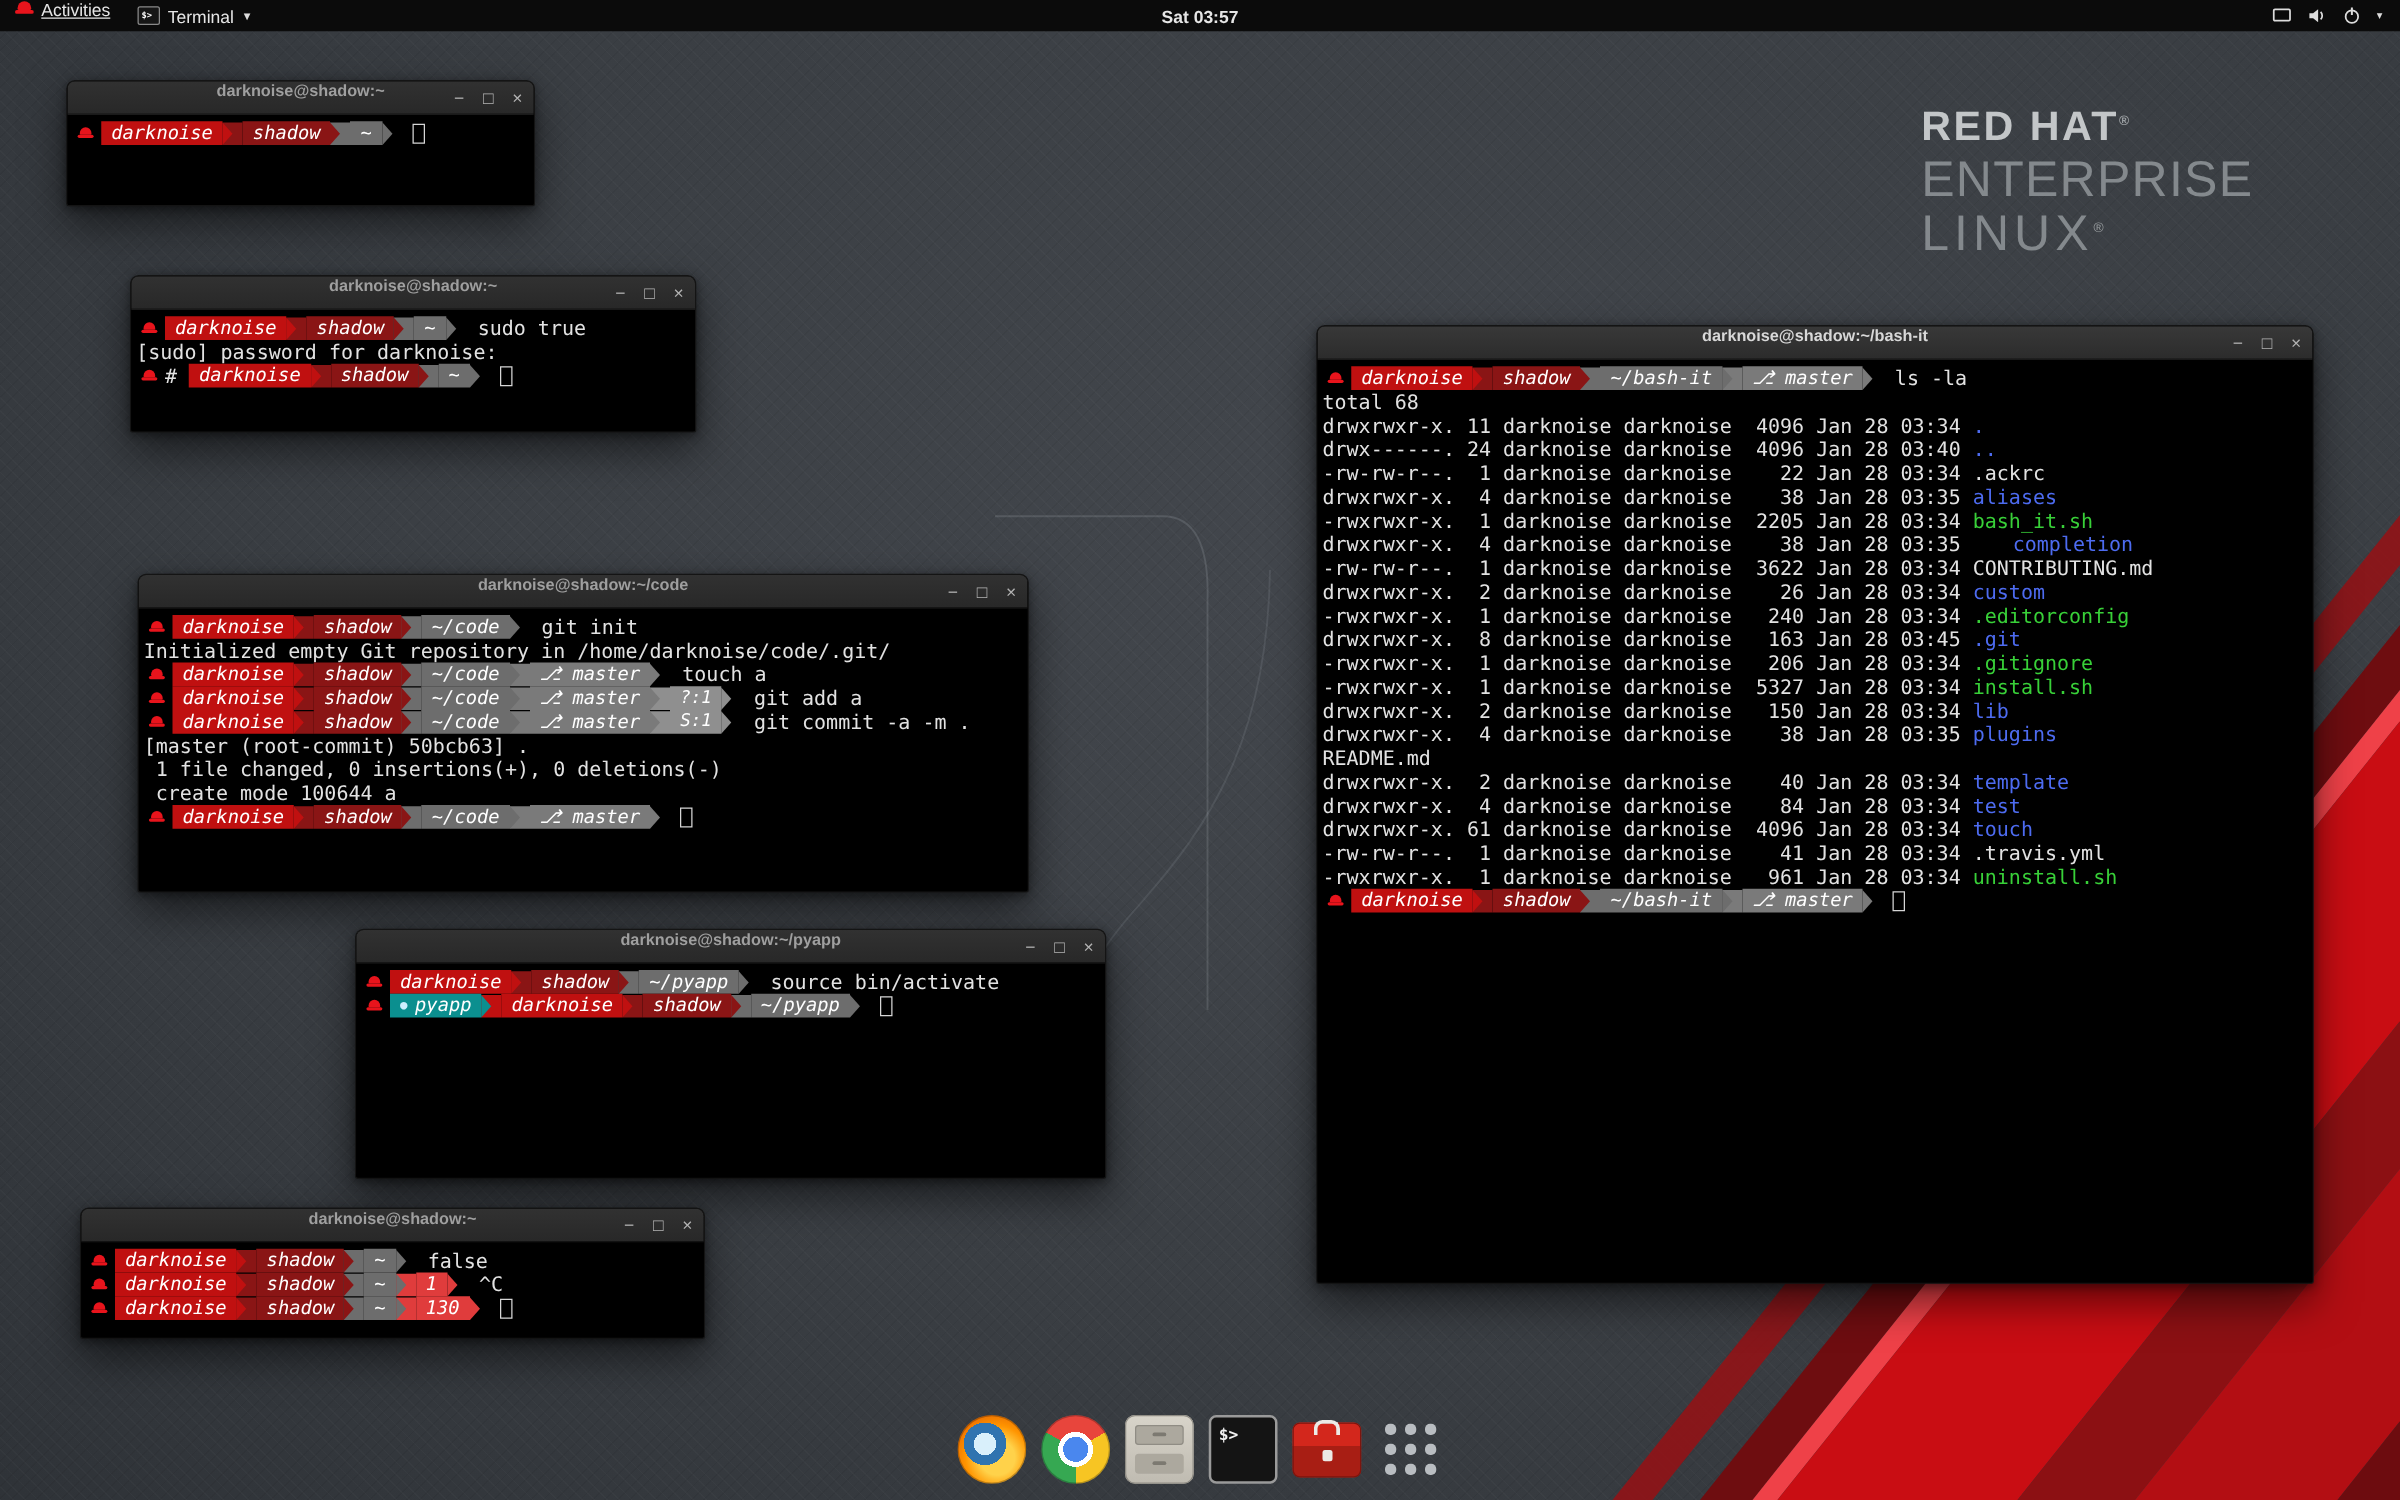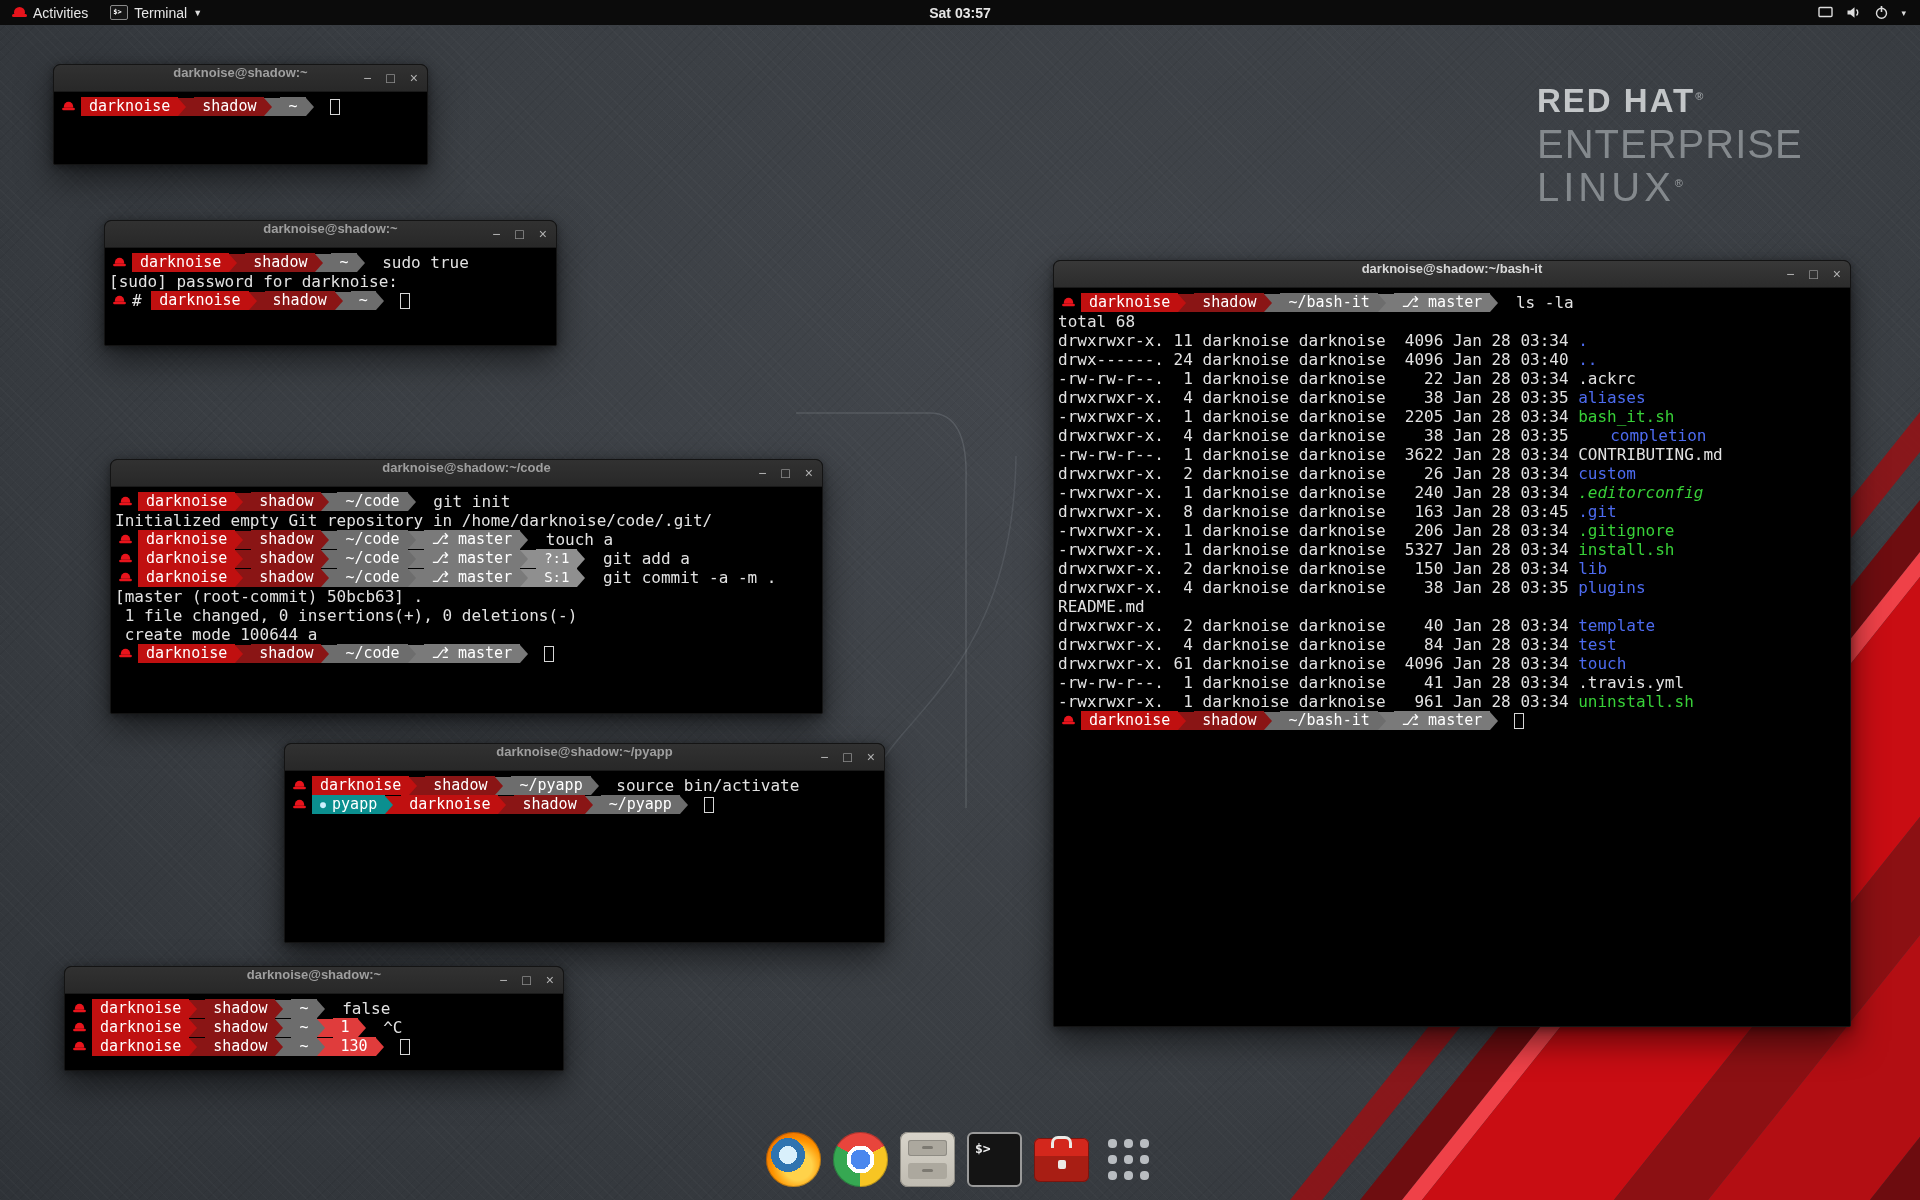--- a/index.html
+++ b/index.html
@@ -15,21 +15,21 @@
       repeating-linear-gradient(45deg, rgba(255,255,255,0.02) 0 1px, transparent 1px 7px),
       repeating-linear-gradient(-45deg, rgba(0,0,0,0.05) 0 1px, transparent 1px 7px);
   }
   .bg-art{position:absolute;inset:0;z-index:0;pointer-events:none;}
   
   .topbar{
     position:absolute;left:0;top:0;width:1920px;height:25px;z-index:50;
     background:#0b0b0b;color:#e6e6e6;display:flex;align-items:center;font-size:14px;
   }
   .tb-left{display:flex;align-items:center;height:100%;}
-  .tb-activities{display:flex;align-items:center;gap:6px;padding:0 12px;height:100%;cursor:pointer;}
+  .tb-activities{display:flex;gap:6px;padding:0 12px;height:100%;cursor:pointer;text-decoration:underline;}
   .tb-appmenu{display:flex;align-items:center;gap:6px;padding:0 10px;height:100%;cursor:pointer;}
   .tb-center{position:absolute;left:0;right:0;text-align:center;font-weight:bold;pointer-events:none;}
   .tb-center span{pointer-events:auto;cursor:pointer;}
   .tb-right{margin-left:auto;display:flex;align-items:center;gap:11px;padding-right:14px;height:100%;cursor:pointer;}
   .caret{font-size:9px;color:#dcdcdc;}
   .term-mini{
     width:18px;height:15px;background:#161616;border:1px solid #8a8a8a;border-radius:2px;
     color:#fff;font:bold 7px/13px "DejaVu Sans Mono",monospace;text-align:left;padding-left:2px;box-sizing:border-box;
   }
   
@@ -55,21 +55,21 @@
     font-size:13px;font-weight:bold;color:#9f9f9f;cursor:default;
   }
   .window.focused .titlebar{background:linear-gradient(#383838,#2c2c2c);color:#d8d8d8;}
   .winbtns{position:absolute;right:9px;top:0;height:100%;display:flex;align-items:center;gap:15px;}
   .winbtn{color:#b3b3b3;font-size:14px;line-height:1;cursor:pointer;font-weight:normal;}
   .term-body{flex:1;overflow:hidden;padding:5px 0 0 4px;cursor:text;background:#000;border-radius:0 0 2px 2px;}
   
   .t-line{display:flex;align-items:center;height:19px;white-space:pre;
     font:16px/19px "DejaVu Sans Mono",monospace;color:#e2e2e2;}
   .t-line .hat-icon{margin:0 5px 0 3px;transform:scale(0.85);}
-  .seg{height:19px;display:inline-flex;align-items:center;padding:0 8px;color:#fff;font-size:15px;}
+  .seg{height:19px;display:inline-flex;align-items:center;padding:0 8px;color:#fff;font-size:15px;font-style:italic;}
   .seg-gs{font-size:14px;}
   .seg-venv::before{content:"● ";font-size:10px;color:#cdeffd;}
   .p-arrow{width:0;height:0;border-top:9.5px solid transparent;border-bottom:9.5px solid transparent;border-left:8px solid #000;flex:0 0 8px;}
   .t-text{white-space:pre;color:#e2e2e2;text-align:center;}
   .t-cursor{width:10px;height:16px;border:1.5px solid #d6d6d6;margin-left:8px;display:inline-block;box-sizing:border-box;}
   
   .dock{position:absolute;left:766px;top:1132px;z-index:5;display:flex;gap:12px;}
   .dock-icon{width:55px;height:55px;position:relative;cursor:pointer;}
   .icon-firefox{
     border-radius:50%;
@@ -249,21 +249,21 @@
       <div class="t-line"><span class="hat-icon"></span><span class="seg seg-u" style="background-color: rgb(192, 16, 16);">darknoise</span><span class="p-arrow" style="border-left-color: rgb(192, 16, 16); background-color: rgb(138, 21, 21);"></span><span class="seg seg-h" style="background-color: rgb(138, 21, 21);">shadow</span><span class="p-arrow" style="border-left-color: rgb(138, 21, 21); background-color: rgb(109, 109, 109);"></span><span class="seg seg-p" style="background-color: rgb(109, 109, 109);">~/bash-it</span><span class="p-arrow" style="border-left-color: rgb(109, 109, 109); background-color: rgb(122, 122, 122);"></span><span class="seg seg-g" style="background-color: rgb(122, 122, 122);">⎇ master</span><span class="p-arrow" style="border-left-color: rgb(122, 122, 122);"></span><span class="t-text t-txt"> ls -la</span></div>
       <div class="t-line"><span class="t-text t-txt">total 68</span></div>
       <div class="t-line"><span class="t-text t-txt">drwxrwxr-x. 11 darknoise darknoise  4096 Jan 28 03:34 </span><span class="t-text t-dir" style="color: rgb(77, 107, 240);">.</span></div>
       <div class="t-line"><span class="t-text t-txt">drwx------. 24 darknoise darknoise  4096 Jan 28 03:40 </span><span class="t-text t-dir" style="color: rgb(77, 107, 240);">..</span></div>
       <div class="t-line"><span class="t-text t-txt">-rw-rw-r--.  1 darknoise darknoise    22 Jan 28 03:34 </span><span class="t-text t-plain">.ackrc</span></div>
       <div class="t-line"><span class="t-text t-txt">drwxrwxr-x.  4 darknoise darknoise    38 Jan 28 03:35 </span><span class="t-text t-dir" style="color: rgb(77, 107, 240);">aliases</span></div>
       <div class="t-line"><span class="t-text t-txt">-rwxrwxr-x.  1 darknoise darknoise  2205 Jan 28 03:34 </span><span class="t-text t-exec" style="color: rgb(56, 208, 56);">bash_it.sh</span></div>
       <div class="t-line"><span class="t-text t-txt">drwxrwxr-x.  4 darknoise darknoise    38 Jan 28 03:35 </span><span class="t-text t-dir" style="color: rgb(77, 107, 240); margin-left: 32px;">completion</span></div>
       <div class="t-line"><span class="t-text t-txt">-rw-rw-r--.  1 darknoise darknoise  3622 Jan 28 03:34 </span><span class="t-text t-plain">CONTRIBUTING.md</span></div>
       <div class="t-line"><span class="t-text t-txt">drwxrwxr-x.  2 darknoise darknoise    26 Jan 28 03:34 </span><span class="t-text t-dir" style="color: rgb(77, 107, 240);">custom</span></div>
-      <div class="t-line"><span class="t-text t-txt">-rwxrwxr-x.  1 darknoise darknoise   240 Jan 28 03:34 </span><span class="t-text t-exec" style="color: rgb(56, 208, 56); font-style: italic;">.editorconfig</span></div>
+      <div class="t-line"><span class="t-text t-txt">-rwxrwxr-x.  1 darknoise darknoise   240 Jan 28 03:34 </span><span class="t-text t-exec" style="color: rgb(56, 208, 56);">.editorconfig</span></div>
       <div class="t-line"><span class="t-text t-txt">drwxrwxr-x.  8 darknoise darknoise   163 Jan 28 03:45 </span><span class="t-text t-dir" style="color: rgb(77, 107, 240);">.git</span></div>
       <div class="t-line"><span class="t-text t-txt">-rwxrwxr-x.  1 darknoise darknoise   206 Jan 28 03:34 </span><span class="t-text t-exec" style="color: rgb(56, 208, 56);">.gitignore</span></div>
       <div class="t-line"><span class="t-text t-txt">-rwxrwxr-x.  1 darknoise darknoise  5327 Jan 28 03:34 </span><span class="t-text t-exec" style="color: rgb(56, 208, 56);">install.sh</span></div>
       <div class="t-line"><span class="t-text t-txt">drwxrwxr-x.  2 darknoise darknoise   150 Jan 28 03:34 </span><span class="t-text t-dir" style="color: rgb(77, 107, 240);">lib</span></div>
       <div class="t-line"><span class="t-text t-txt">drwxrwxr-x.  4 darknoise darknoise    38 Jan 28 03:35 </span><span class="t-text t-dir" style="color: rgb(77, 107, 240);">plugins</span></div>
       <div class="t-line"><span class="t-text t-plain">README.md</span></div>
       <div class="t-line"><span class="t-text t-txt">drwxrwxr-x.  2 darknoise darknoise    40 Jan 28 03:34 </span><span class="t-text t-dir" style="color: rgb(77, 107, 240);">template</span></div>
       <div class="t-line"><span class="t-text t-txt">drwxrwxr-x.  4 darknoise darknoise    84 Jan 28 03:34 </span><span class="t-text t-dir" style="color: rgb(77, 107, 240);">test</span></div>
       <div class="t-line"><span class="t-text t-txt">drwxrwxr-x. 61 darknoise darknoise  4096 Jan 28 03:34 </span><span class="t-text t-dir" style="color: rgb(77, 107, 240);">touch</span></div>
       <div class="t-line"><span class="t-text t-txt">-rw-rw-r--.  1 darknoise darknoise    41 Jan 28 03:34 </span><span class="t-text t-plain">.travis.yml</span></div>

